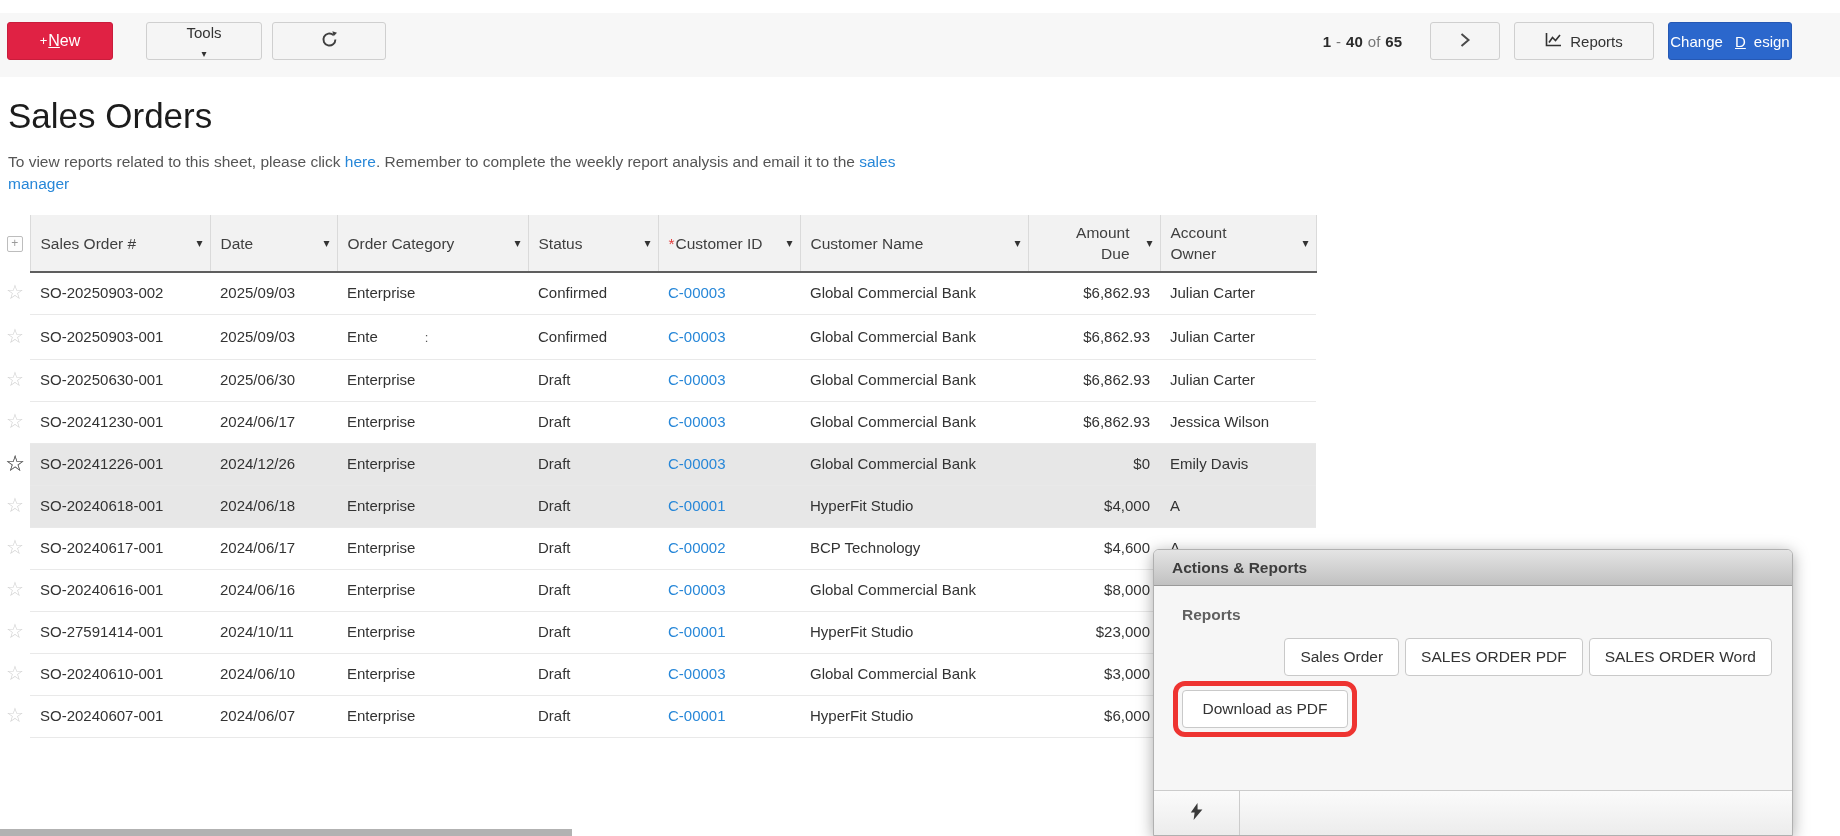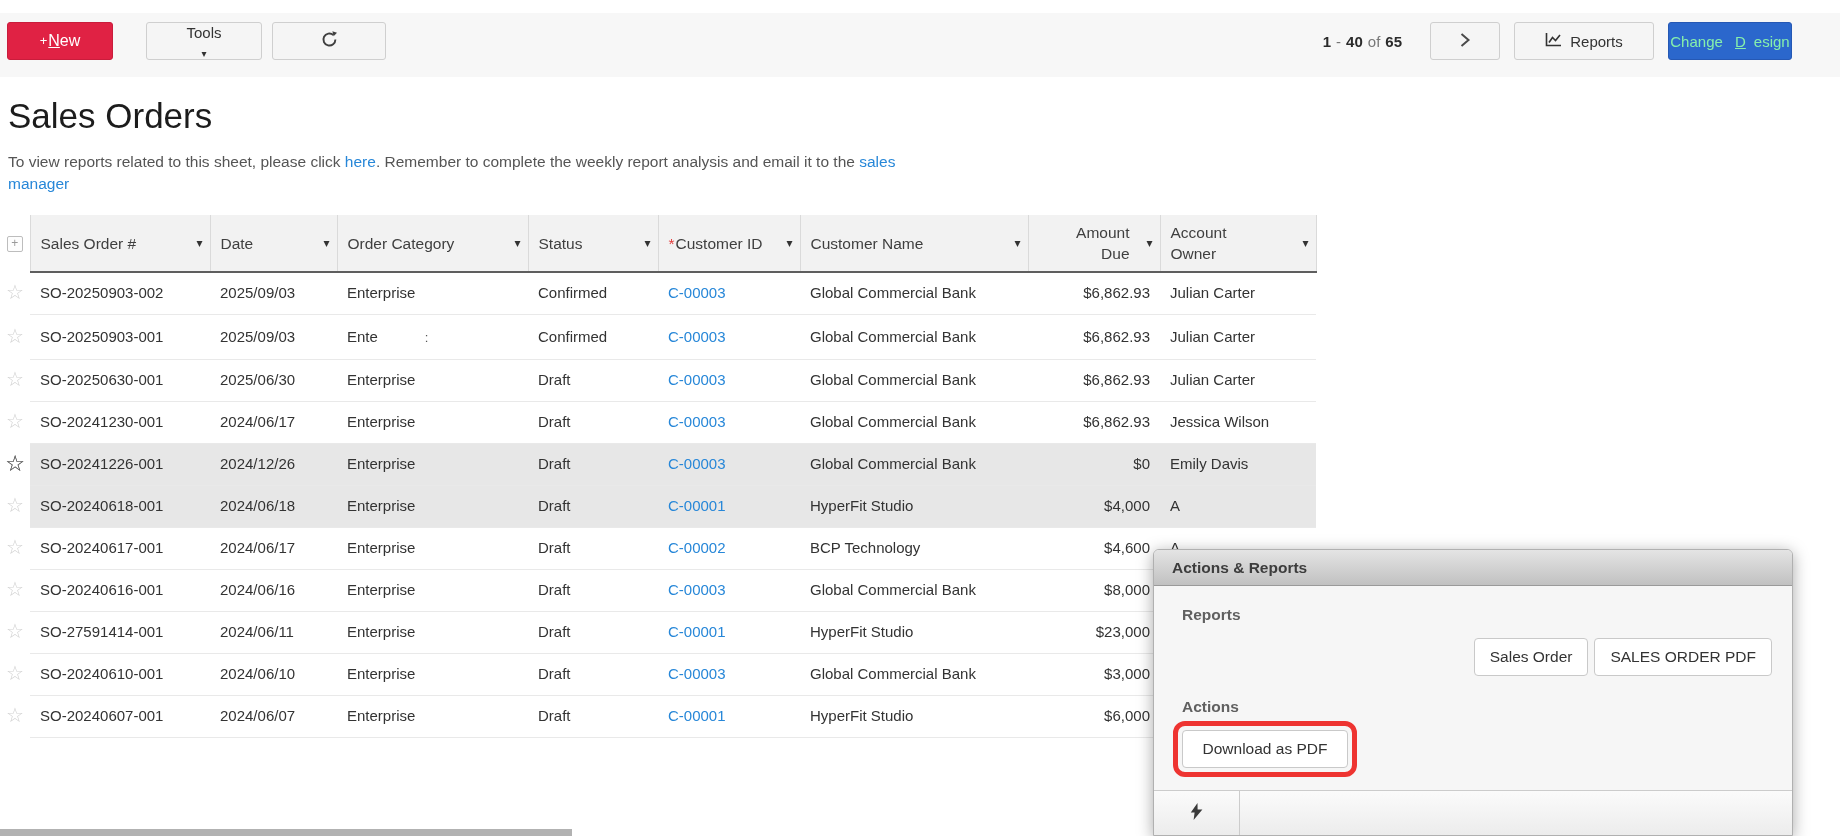--- a/index.html
+++ b/index.html
@@ -16,21 +16,21 @@
   #btn-new .plus{font-size:13px;margin-right:1px;position:relative;top:-1px;}
   .accel{text-decoration:underline;}
   #btn-tools{left:146px;width:116px;flex-direction:column;}
   .caret{font-size:10px;color:#333;line-height:1;}
   #btn-refresh{left:272px;width:114px;}
   .pagination{position:absolute;left:1240px;top:9px;width:170px;height:38px;display:flex;
        align-items:center;justify-content:flex-end;gap:5px;font-size:15px;color:#777;padding-right:8px;box-sizing:border-box;}
   .pagination .strong{color:#2b2b2b;font-weight:bold;}
   #btn-next{left:1430px;width:70px;}
   #btn-reports{left:1514px;width:140px;}
-  #btn-design{left:1668px;width:124px;background:#2b67cc;border-color:#2558b4;color:#86efac;}
+  #btn-design{left:1668px;width:124px;background:#2b67cc;border-color:#2558b4;color:#ffffff;}
   
   .page-title{position:absolute;left:8px;top:96px;font-size:35px;color:#1c1c1c;}
   .subtitle{position:absolute;left:8px;top:151px;width:938px;font-size:15.5px;line-height:22px;color:#555;}
   .subtitle a{color:#2787d8;text-decoration:none;cursor:pointer;text-align:right;}
   
   .table-wrap{position:absolute;left:0;top:215px;z-index:1;}
   table{border-collapse:collapse;table-layout:fixed;width:1316px;}
   thead th{height:57px;box-sizing:border-box;background:#f2f2f2;border-bottom:2px solid #5e5e5e;
        border-left:1px solid #dadada;font-size:15.5px;font-weight:400;color:#3f3f3f;text-align:left;
        padding:6px 26px 6px 10px;position:relative;line-height:21px;vertical-align:middle;cursor:pointer;}
@@ -248,21 +248,21 @@
           <td>Enterprise</td>
           <td>Draft</td>
           <td><span class="link-id">C-00003</span></td>
           <td>Global Commercial Bank</td>
           <td class="right">$8,000</td>
           <td>A</td>
         </tr>
         <tr>
           <td class="star"><span class="star-glyph">☆</span></td>
           <td>SO-27591414-001</td>
-          <td>2024/06/11</td>
+          <td>2024/10/11</td>
           <td>Enterprise</td>
           <td>Draft</td>
           <td><span class="link-id">C-00001</span></td>
           <td>HyperFit Studio</td>
           <td class="right">$23,000</td>
           <td>A</td>
         </tr>
         <tr>
           <td class="star"><span class="star-glyph">☆</span></td>
           <td>SO-20240610-001</td>
@@ -291,22 +291,22 @@
 
 <div class="popup">
   <div class="popup-title">
     <span>Actions &amp; Reports</span>
   </div>
   <div class="popup-body">
     <div class="sec-h">Reports</div>
     <div class="rbtn-row" id="report-buttons">
         <button class="rbtn">Sales Order</button>
         <button class="rbtn">SALES ORDER PDF</button>
+        <button class="rbtn">SALES ORDER Word</button>
       </div>
-    <div class="sec-h actions-h">Actions</div>
     <div class="dl-wrap">
       <button class="rbtn" id="btn-download">Download as PDF</button>
       <div class="red-ring"></div>
     </div>
   </div>
   <div class="popup-footer">
     <div class="bolt-cell">
       <span>
         <svg width="13" height="17" viewBox="0 0 13 17">
             <path d="M7.5 0 L0.8 9.6 H4.6 L3.6 17 L12.4 6.4 H7.6 Z" fill="#3a3a3a"></path>

